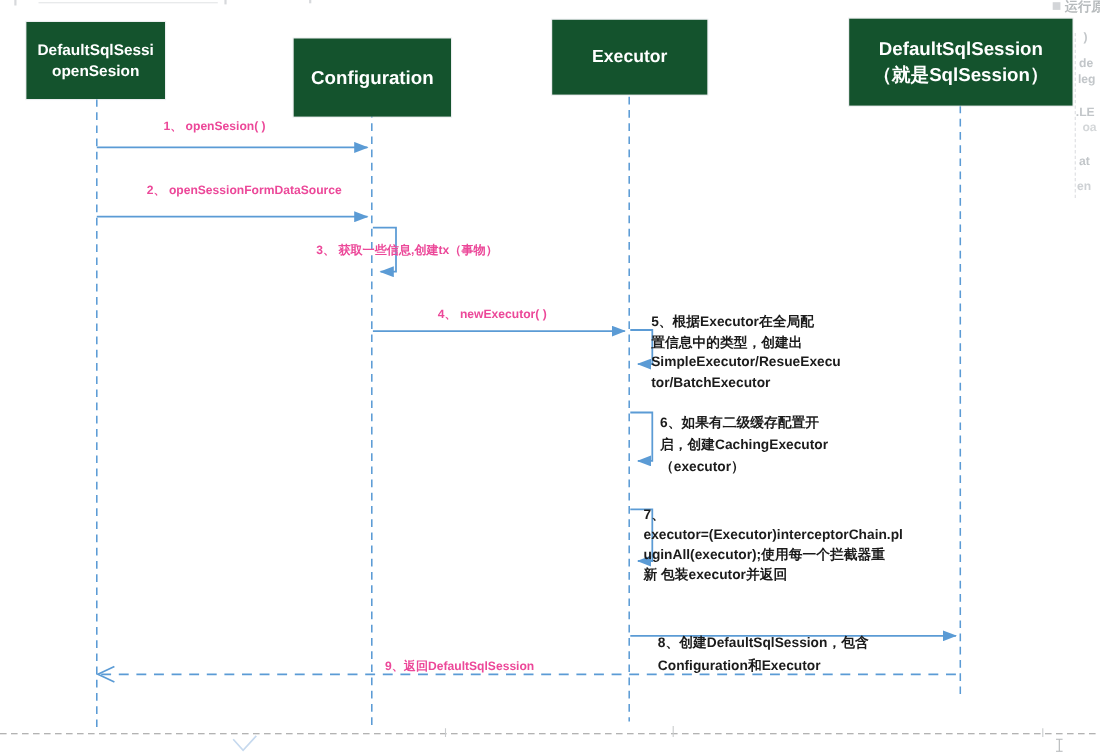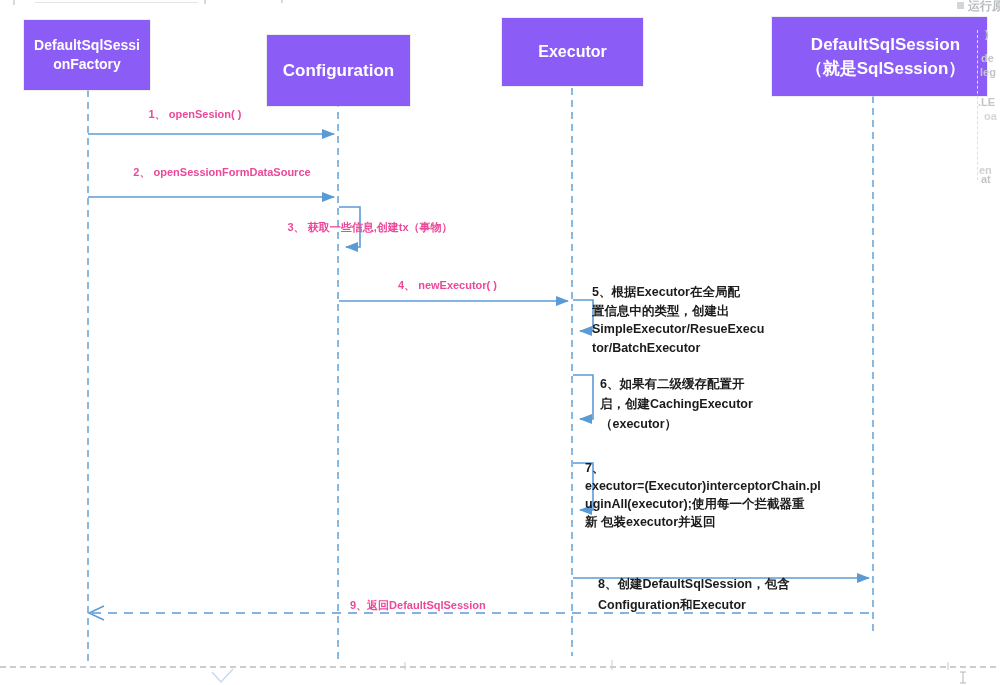--- a/index.html
+++ b/index.html
@@ -2,21 +2,21 @@
 <html><head>
 <meta charset="utf-8">
 <style>
   html,body{margin:0;padding:0;background:#ffffff;}
   #stage{
     position:relative;width:1000px;height:685px;overflow:hidden;
     background:#ffffff;font-family:"Liberation Sans","DejaVu Sans",sans-serif;
   }
   #stage svg{position:absolute;left:0;top:0;}
   .pbox{
-    position:absolute;background:#8b5cf6;color:#ffffff;font-weight:bold;
+    position:absolute;background:#14532d;color:#ffffff;font-weight:bold;
     display:flex;flex-direction:column;align-items:center;justify-content:center;
     text-align:center;box-shadow:0 0 0 1px rgba(220,224,228,.55);
   }
   .pbox span{display:block;}
   .msg{
     position:absolute;color:#ec4899;font-weight:bold;font-size:11px;
     text-align:center;white-space:nowrap;
   }
   .msgblock{
     position:absolute;color:#1b1b1b;font-weight:bold;font-size:12.5px;
@@ -66,29 +66,29 @@
     <g stroke="#b3b6b8" stroke-width="1">
       <line x1="963" y1="672" x2="963" y2="683"></line>
       <line x1="960" y1="672" x2="966" y2="672"></line>
       <line x1="960" y1="683" x2="966" y2="683"></line>
     </g>
     <rect x="957" y="2" width="7" height="7" fill="#d3d5d8"></rect>
   </svg>
 
   <div class="pbox" style="left:24px;top:20px;width:126px;height:70px;font-size:14px;line-height:19px;">
     <span>DefaultSqlSessi</span>
-    <span>onFactory</span>
+    <span>openSesion</span>
   </div>
   <div class="pbox" style="left:267px;top:35px;width:143px;height:71px;font-size:17px;">
     <span>Configuration</span>
   </div>
   <div class="pbox" style="left:502px;top:18px;width:141px;height:68px;font-size:16px;">
     <span>Executor</span>
   </div>
-  <div class="pbox" style="left:772px;top:17px;width:203px;height:79px;font-size:17px;line-height:24px;padding-left:12px;">
+  <div class="pbox" style="left:772px;top:17px;width:203px;height:79px;font-size:17px;line-height:24px;">
     <span>DefaultSqlSession</span>
     <span>（就是SqlSession）</span>
   </div>
 
   <div class="msg" style="left:95px;top:107px;width:200px;">1、 openSesion( )</div>
   <div class="msg" style="left:98px;top:165px;width:248px;">2、 openSessionFormDataSource</div>
   <div class="msg" style="left:250px;top:220px;width:240px;">3、 获取一些信息,创建tx（事物）</div>
   <div class="msg" style="left:340px;top:278px;width:215px;">4、 newExecutor( )</div>
 
   <div class="msgblock" style="left:592px;top:283px;width:290px;line-height:18.5px;">
@@ -123,16 +123,16 @@
   <div class="topmark" style="left:204px;top:0;width:2px;height:4px;"></div>
   <div class="topmark" style="left:281px;top:0;width:2px;height:3px;"></div>
 
   <div class="frag" style="left:968px;top:-2px;font-size:12px;color:#b7bbbd;">运行原</div>
   <div class="fragline" style="left:977px;top:30px;height:150px;"></div>
   <div class="frag" style="left:985px;top:28px;">)</div>
   <div class="frag" style="left:981px;top:52px;">de</div>
   <div class="frag" style="left:980px;top:66px;">leg</div>
   <div class="frag" style="left:978px;top:96px;">.LE</div>
   <div class="frag" style="left:984px;top:110px;color:#d4d7d9;">oa</div>
-  <div class="frag" style="left:981px;top:141px;margin-top:32px;">at</div>
+  <div class="frag" style="left:981px;top:141px;">at</div>
   <div class="frag" style="left:979px;top:164px;color:#ced1d4;">en</div>
 
 </div>
 
 </body></html>

